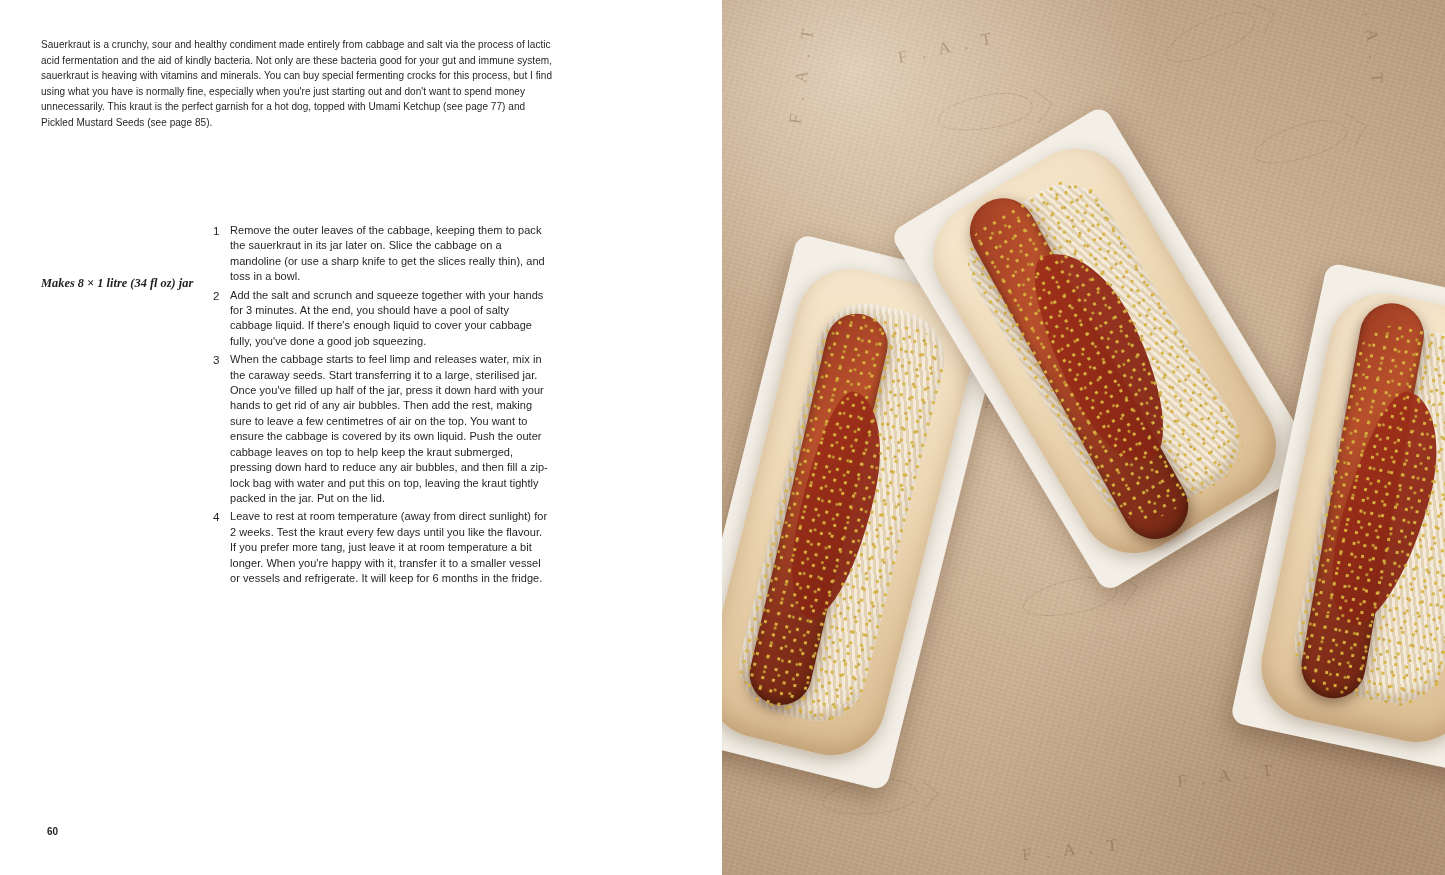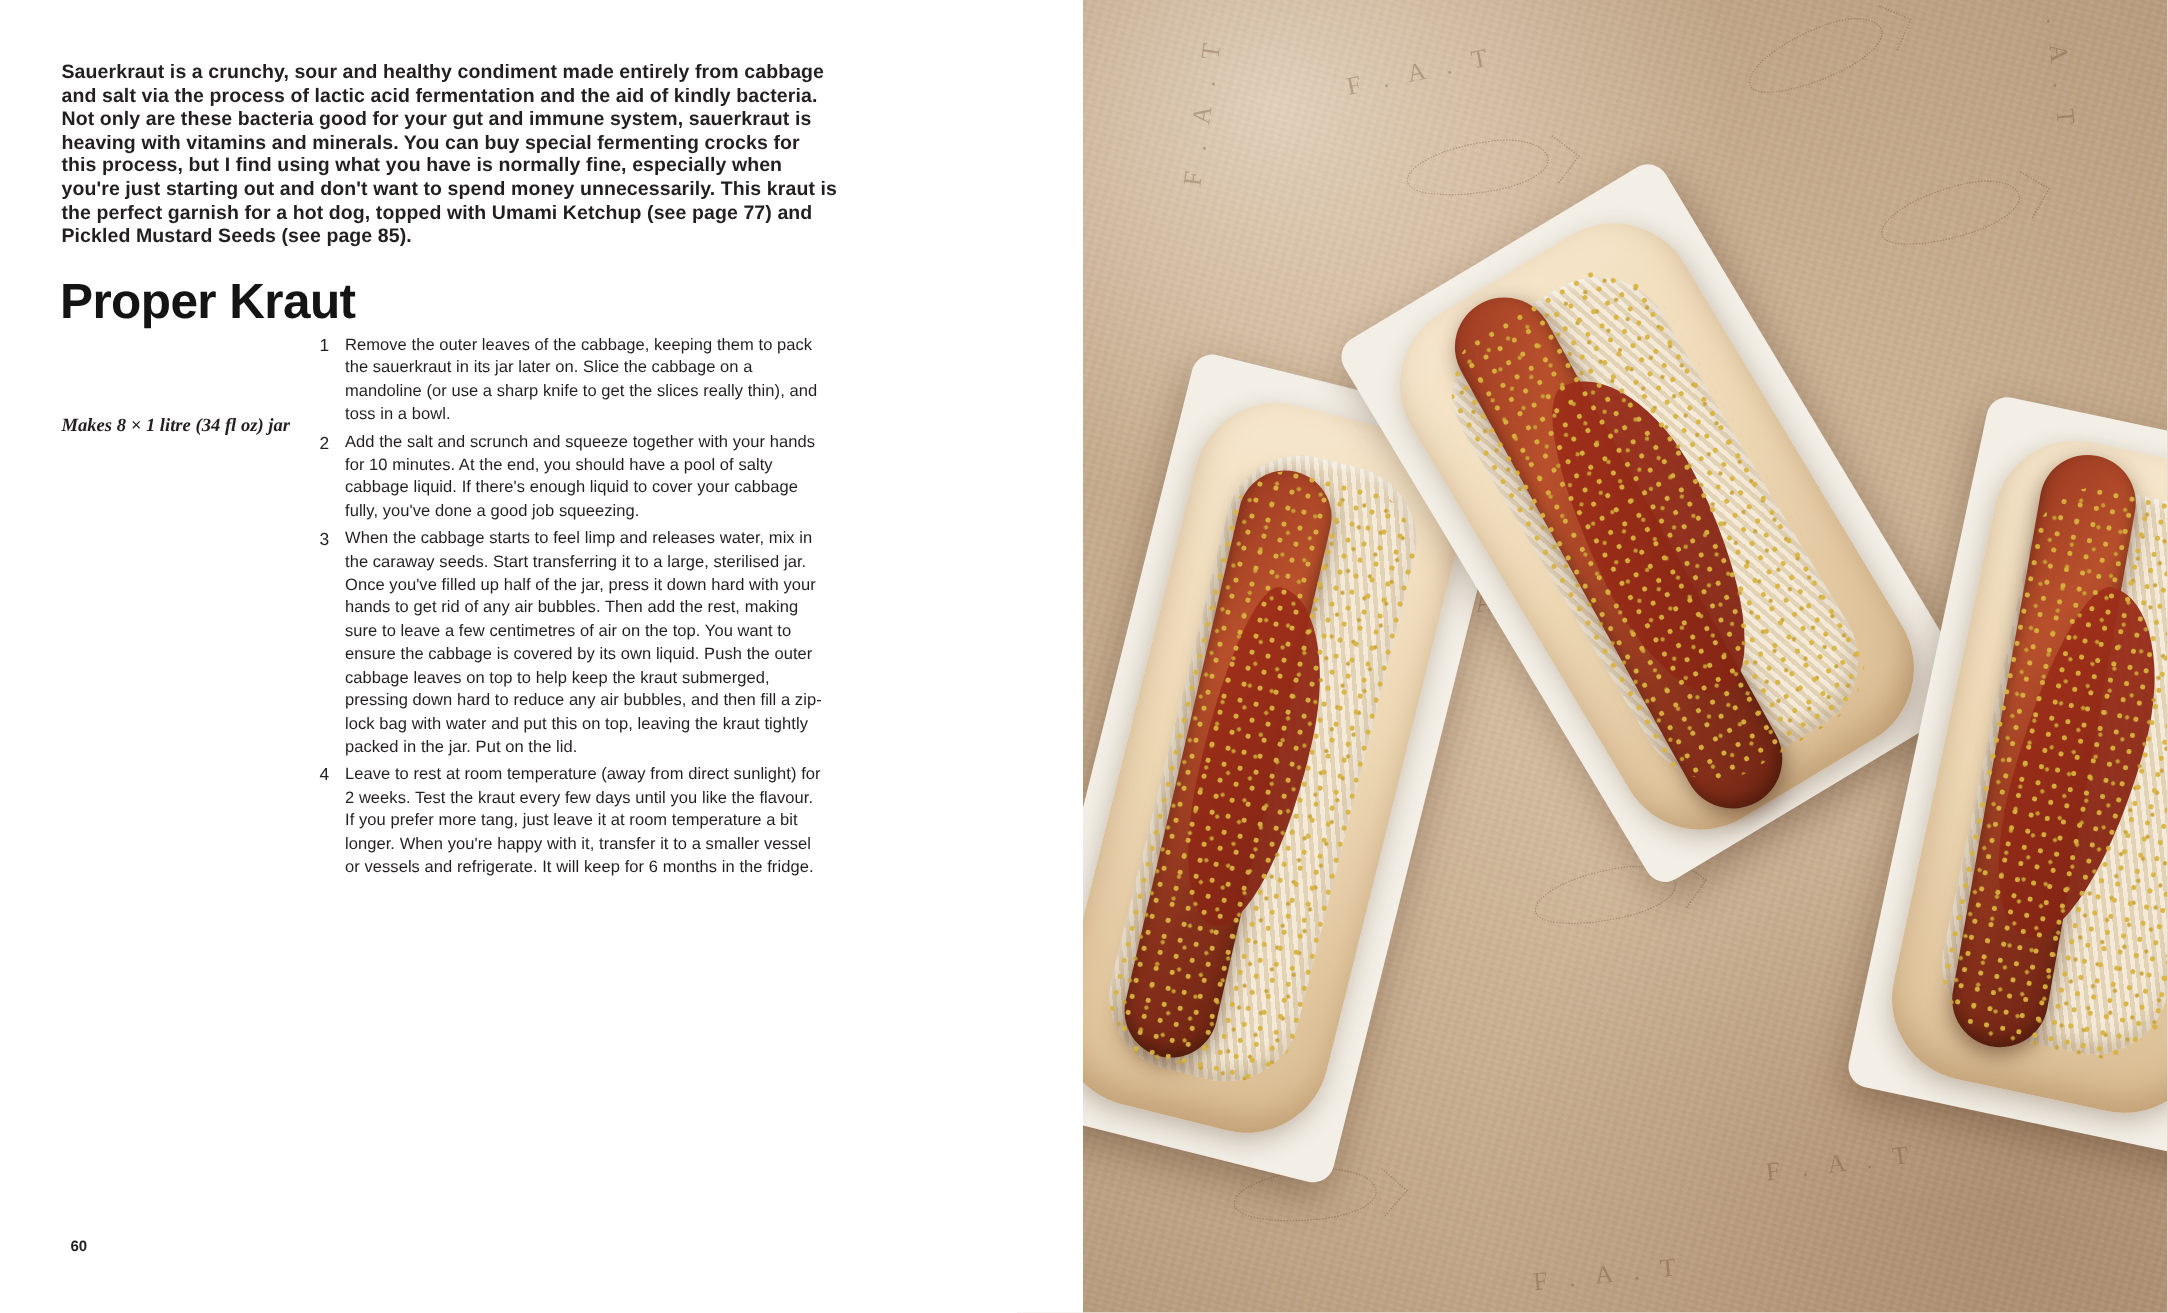--- a/index.html
+++ b/index.html
@@ -26,25 +26,24 @@
     width: 722px;
     height: 875px;
     background: #ffffff;
     padding: 26px 0 0 0;
   }
   .intro {
     position: absolute;
     left: 41px;
     top: 27px;
     width: 517px;
-    font-size: 13px;
+    font-size: 10px;
     line-height: 15.6px;
     color: #231f20;
     letter-spacing: 0.005em;
-    font-weight: bold;
   }
   .recipe-title {
     position: absolute;
     left: 40px;
     top: 160px;
     font-size: 33px;
     font-weight: bold;
     letter-spacing: -0.012em;
     color: #141414;
     font-family: "Liberation Sans", sans-serif;
@@ -214,33 +213,32 @@
 </style>
 </head>
 <body>
 
 <div class="page">
 
   <div class="left-page">
 
     <p class="intro">Sauerkraut is a crunchy, sour and healthy condiment made entirely from cabbage and salt via the process of lactic acid fermentation and the aid of kindly bacteria. Not only are these bacteria good for your gut and immune system, sauerkraut is heaving with vitamins and minerals. You can buy special fermenting crocks for this process, but I find using what you have is normally fine, especially when you're just starting out and don't want to spend money unnecessarily. This kraut is the perfect garnish for a hot dog, topped with Umami Ketchup (see page 77) and Pickled Mustard Seeds (see page 85).</p>
 
-    <h1 class="recipe-title">Proper Kraut</h1>
 
 
     <div class="yield">Makes 8 × 1 litre (34 fl oz) jar</div>
 
     <div class="steps">
       <div class="step">
         <div class="step-num">1</div>
         <div class="step-text">Remove the outer leaves of the cabbage, keeping them to pack the sauerkraut in its jar later on. Slice the cabbage on a mandoline (or use a sharp knife to get the slices really thin), and toss in a bowl.</div>
       </div>
       <div class="step">
         <div class="step-num">2</div>
-        <div class="step-text">Add the salt and scrunch and squeeze together with your hands for 10 minutes. At the end, you should have a pool of salty cabbage liquid. If there's enough liquid to cover your cabbage fully, you've done a good job squeezing.</div>
+        <div class="step-text">Add the salt and scrunch and squeeze together with your hands for 3 minutes. At the end, you should have a pool of salty cabbage liquid. If there's enough liquid to cover your cabbage fully, you've done a good job squeezing.</div>
       </div>
       <div class="step">
         <div class="step-num">3</div>
         <div class="step-text">When the cabbage starts to feel limp and releases water, mix in the caraway seeds. Start transferring it to a large, sterilised jar. Once you've filled up half of the jar, press it down hard with your hands to get rid of any air bubbles. Then add the rest, making sure to leave a few centimetres of air on the top. You want to ensure the cabbage is covered by its own liquid. Push the outer cabbage leaves on top to help keep the kraut submerged, pressing down hard to reduce any air bubbles, and then fill a zip-lock bag with water and put this on top, leaving the kraut tightly packed in the jar. Put on the lid.</div>
       </div>
       <div class="step">
         <div class="step-num">4</div>
         <div class="step-text">Leave to rest at room temperature (away from direct sunlight) for 2 weeks. Test the kraut every few days until you like the flavour. If you prefer more tang, just leave it at room temperature a bit longer. When you're happy with it, transfer it to a smaller vessel or vessels and refrigerate. It will keep for 6 months in the fridge.</div>
       </div>
     </div>

